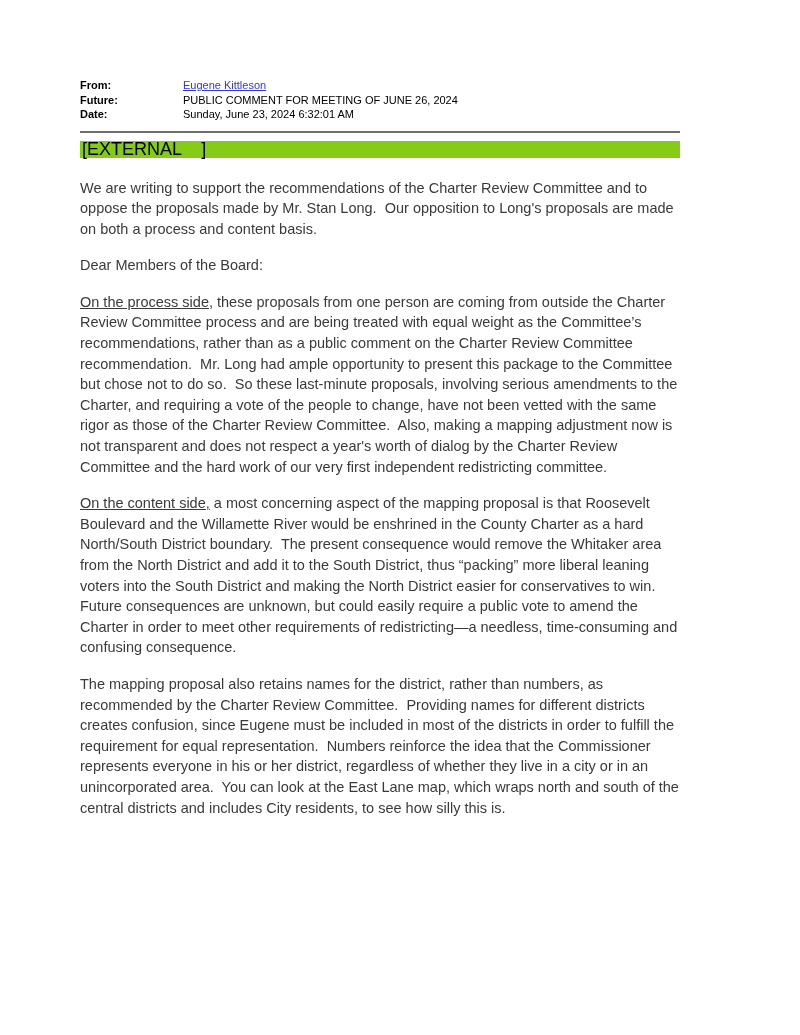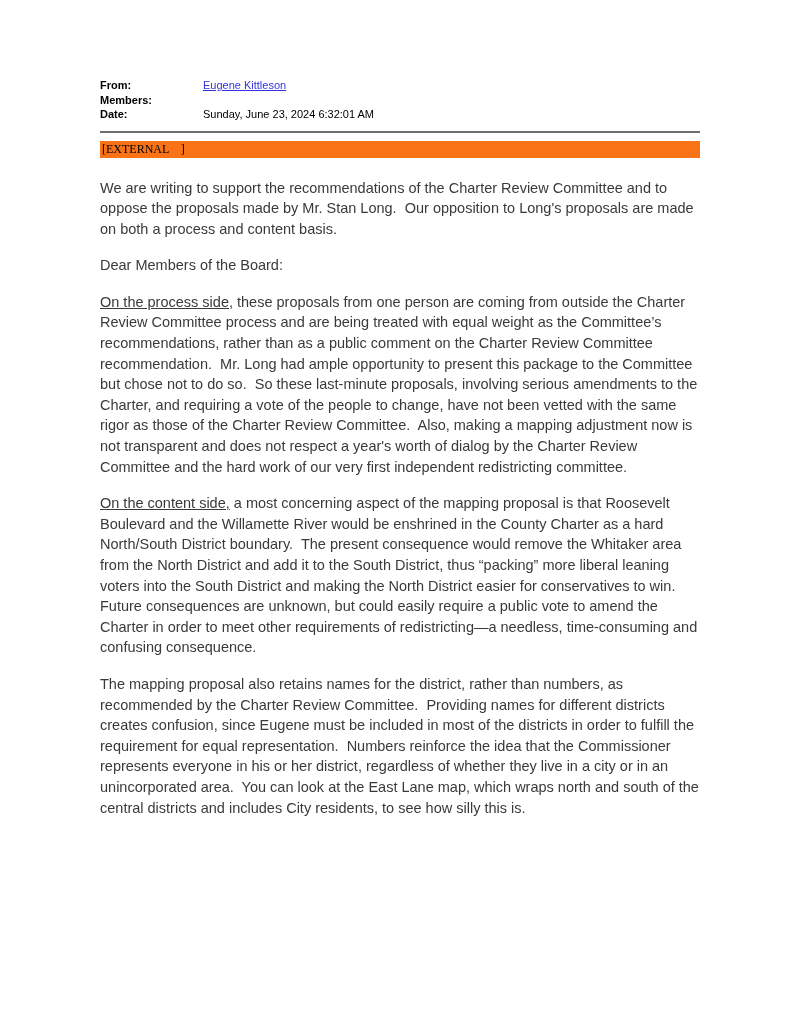--- a/index.html
+++ b/index.html
@@ -10,21 +10,21 @@
   body {
     width: 800px;
     height: 1035px;
     overflow: hidden;
     font-family: "Liberation Sans", sans-serif;
   }
   .page {
     box-sizing: border-box;
     width: 648px;
     height: 1035px;
-    padding: 78px 100px 0 100px;
+    padding: 78px 100px 0 80px;
   }
   
   .meta {
     width: 600px;
   }
   .meta-row {
     display: flex;
     align-items: baseline;
     font-size: 11px;
     line-height: 14.5px;
@@ -51,24 +51,24 @@
     height: 2px;
     background: #6E6E6E;
     margin-top: 9px;
   }
   
   .external-banner {
     box-sizing: border-box;
     width: 600px;
     height: 17px;
     margin-top: 8px;
-    background: #f97316;
+    background: #84cc16;
     color: #000000;
-    font-family: Liberation Serif, serif;
-    font-size: 12px;
+    font-family: Liberation Sans, sans-serif;
+    font-size: 18px;
     line-height: 16px;
     padding-left: 2px;
   }
   .external-banner span {
     white-space: pre;
   }
   
   .email-body {
     width: 606px;
     margin-top: 20px;
@@ -89,21 +89,22 @@
 <body>
 
 <div class="page">
 
   <div class="meta">
     <div class="meta-row">
       <span class="meta-label">From:</span>
       <a class="meta-link">Eugene Kittleson</a>
     </div>
     <div class="meta-row">
-      <span class="meta-label">Members:</span>
+      <span class="meta-label">Future:</span>
+      <span class="meta-value">PUBLIC COMMENT FOR MEETING OF JUNE 26, 2024</span>
     </div>
     <div class="meta-row">
       <span class="meta-label">Date:</span>
       <span class="meta-value">Sunday, June 23, 2024 6:32:01 AM</span>
     </div>
   </div>
 
   <div class="divider"></div>
 
   <div class="external-banner">

